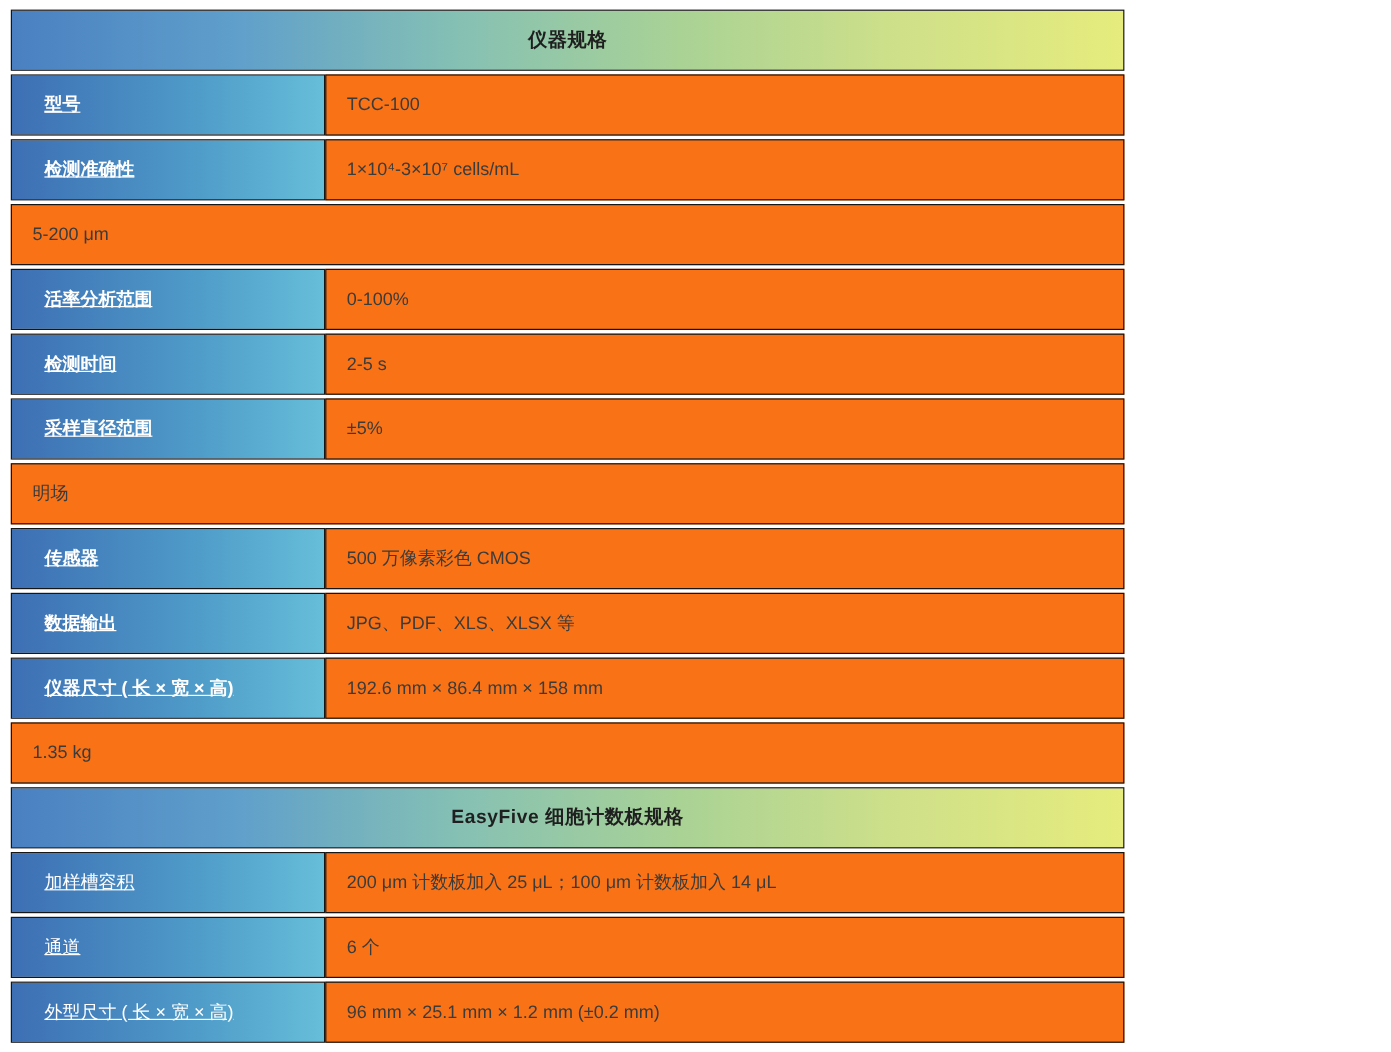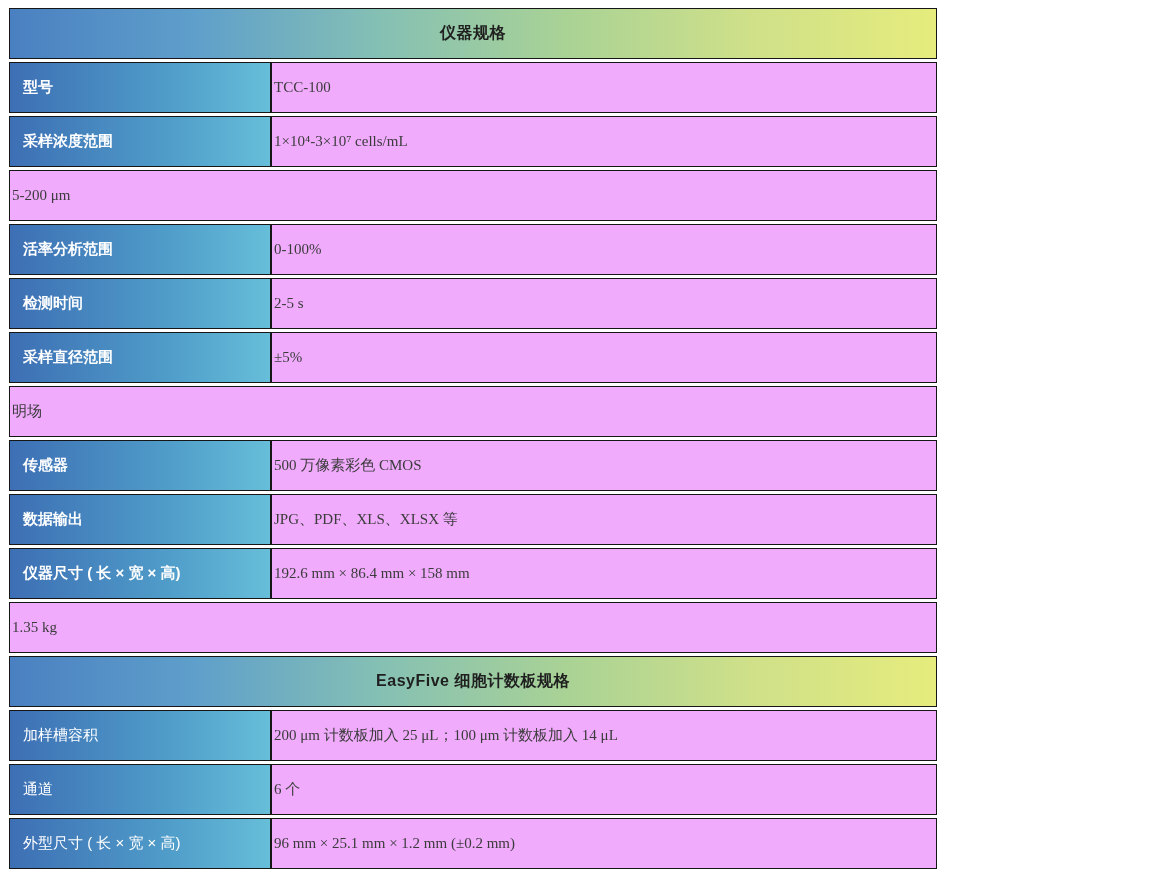--- a/index.html
+++ b/index.html
@@ -46,47 +46,47 @@
   .cell {
     box-sizing: border-box;
     border: 1px solid #161616;
     display: flex;
     align-items: center;
     height: 51px;
   }
   .cell-label {
     width: 262px;
     flex: 0 0 262px;
-    padding-left: 13px;
+    padding-left: 27px;
     color: #ffffff;
     font-size: 15px;
     background: linear-gradient(90deg, #3d6fb4 0%, #4f9cc9 60%, #66bed9 100%);
+    text-decoration: underline;
   }
   .section-bold .cell-label {
     font-weight: bold;
   }
   .cell-value {
     flex: 1 1 auto;
-    padding-left: 2px;
+    padding-left: 17px;
     color: #3b3b3b;
     font-size: 15px;
-    background: #f0abfc;
-    font-family: Liberation Serif, serif;
+    background: #f97316;
   }
 </style>
 </head>
 <body>
 
 <div class="spec-table" id="spec-table">
     <div class="section-header">仪器规格</div>
     <div class="section-bold" style="display: contents;"><div class="spec-row">
         <div class="cell cell-label">型号</div>
         <div class="cell cell-value">TCC-100</div>
       </div><div class="spec-row">
-        <div class="cell cell-label">采样浓度范围</div>
+        <div class="cell cell-label">检测准确性</div>
         <div class="cell cell-value">1×10⁴-3×10⁷ cells/mL</div>
       </div><div class="spec-row">
         <div class="cell cell-value">5-200 μm</div>
       </div><div class="spec-row">
         <div class="cell cell-label">活率分析范围</div>
         <div class="cell cell-value">0-100%</div>
       </div><div class="spec-row">
         <div class="cell cell-label">检测时间</div>
         <div class="cell cell-value">2-5 s</div>
       </div><div class="spec-row">

